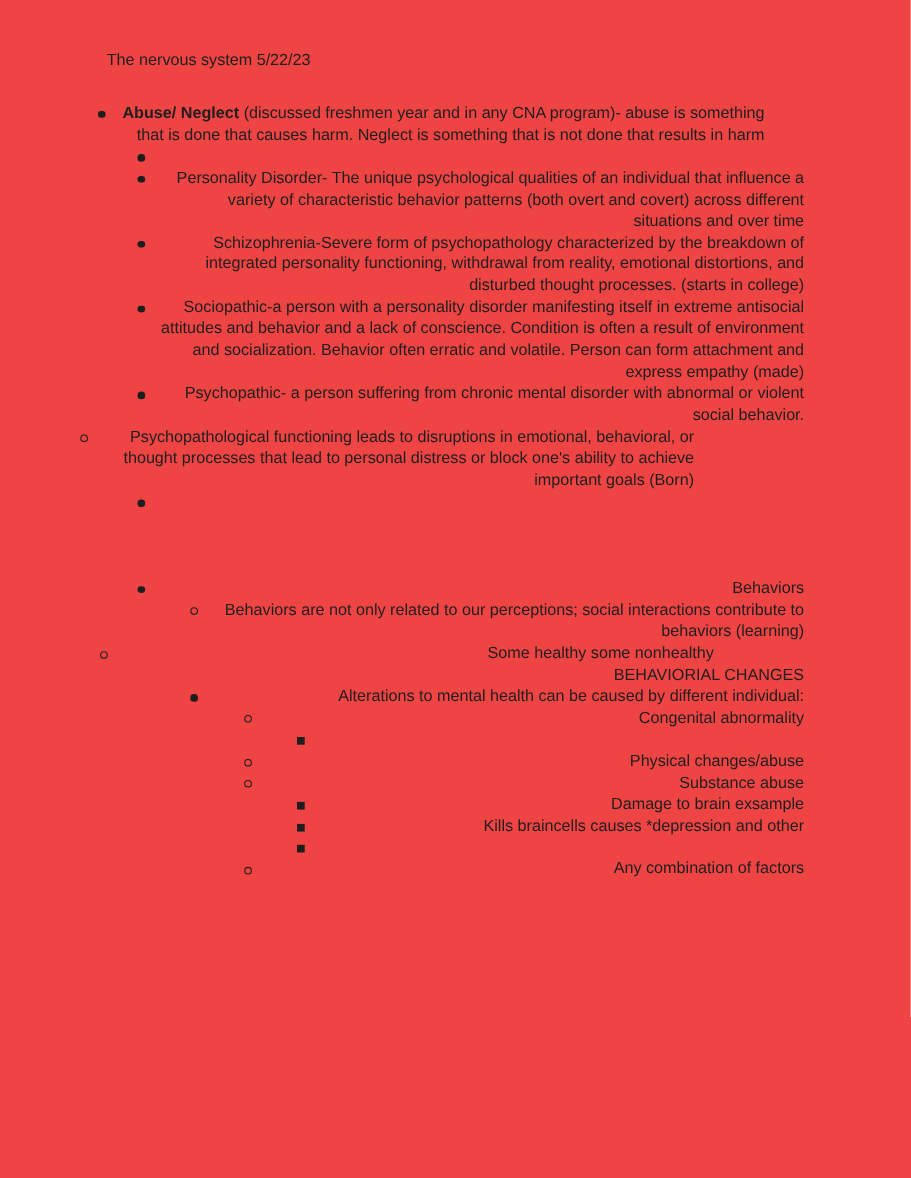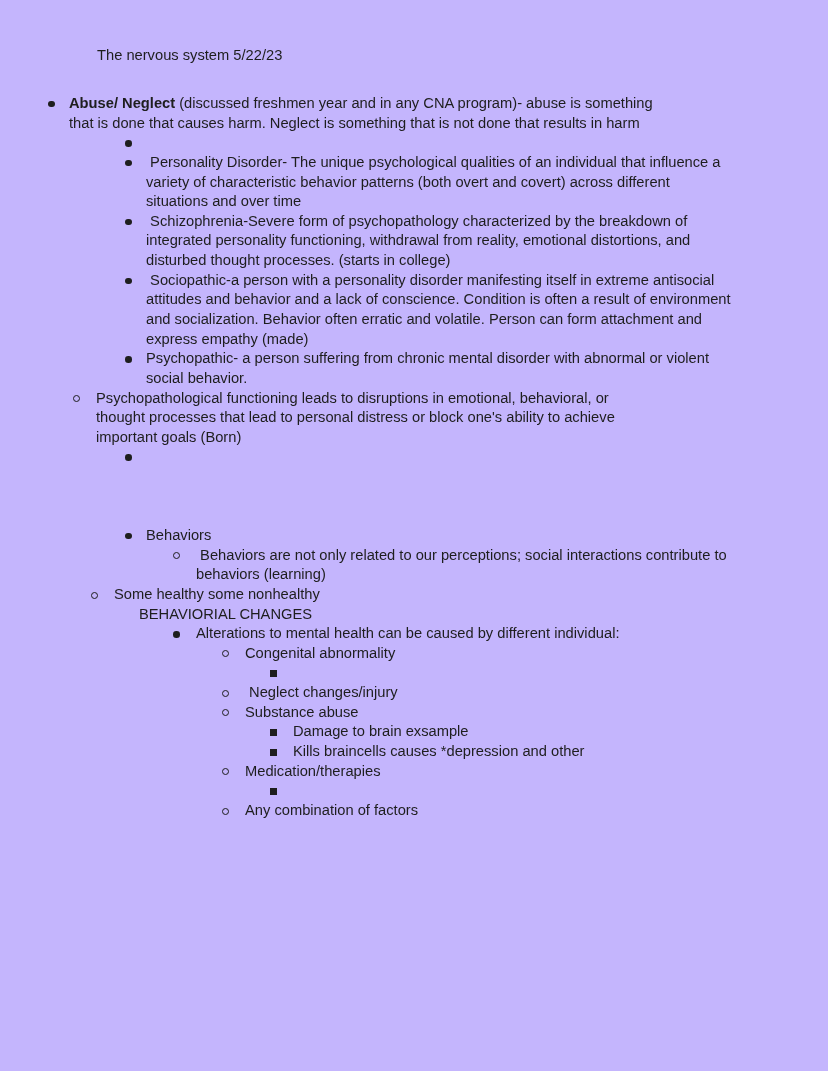--- a/index.html
+++ b/index.html
@@ -4,26 +4,27 @@
 <style>
   html, body {
     margin: 0;
     padding: 0;
     background: #ffffff;
   }
   .page {
     position: relative;
     width: 828px;
     height: 1071px;
-    background: #c4b5fd;
+    background: #ef4444;
     overflow: hidden;
     font-family: "Liberation Sans", sans-serif;
     font-size: 14.7px;
     line-height: 19.64px;
     color: #1e1e1e;
+    text-align: right;
   }
   .doc-title {
     position: absolute;
     left: 97px;
     top: 46px;
     white-space: pre;
   }
   .doc-body {
     position: absolute;
     left: 0;
@@ -60,39 +61,38 @@
     background: #1e1e1e;
   }
   .blank { }
 </style>
 </head>
 <body>
 
 <div class="page">
   <div class="doc-title">The nervous system 5/22/23</div>
   <div class="doc-body" id="doc-body">
-      <div class="li" style="margin-left: 69px; width: 585px;"><span class="marker disc" style="left: -21px;"></span><span class="txt"><b>Abuse/ Neglect</b><span> (discussed freshmen year and in any CNA program)- abuse is something that is done that causes harm. Neglect is something that is not done that results in harm</span></span></div>
+      <div class="li" style="margin-left: 110px; width: 585px;"><span class="marker disc" style="left: -21px;"></span><span class="txt"><b>Abuse/ Neglect</b><span> (discussed freshmen year and in any CNA program)- abuse is something that is done that causes harm. Neglect is something that is not done that results in harm</span></span></div>
       <div class="li" style="margin-left: 146px; width: 585px;"><span class="marker disc" style="left: -21px;"></span></div>
       <div class="li" style="margin-left: 146px; width: 585px;"><span class="marker disc" style="left: -21px;"></span><span class="txt"><span> Personality Disorder- The unique psychological qualities of an individual that influence a variety of characteristic behavior patterns (both overt and covert) across different situations and over time</span></span></div>
       <div class="li" style="margin-left: 146px; width: 585px;"><span class="marker disc" style="left: -21px;"></span><span class="txt"><span> Schizophrenia-Severe form of psychopathology characterized by the breakdown of integrated personality functioning, withdrawal from reality, emotional distortions, and disturbed thought processes. (starts in college)</span></span></div>
       <div class="li" style="margin-left: 146px; width: 585px;"><span class="marker disc" style="left: -21px;"></span><span class="txt"><span> Sociopathic-a person with a personality disorder manifesting itself in extreme antisocial attitudes and behavior and a lack of conscience. Condition is often a result of environment and socialization. Behavior often erratic and volatile. Person can form attachment and express empathy (made)</span></span></div>
       <div class="li" style="margin-left: 146px; width: 585px;"><span class="marker disc" style="left: -21px;"></span><span class="txt"><span>Psychopathic- a person suffering from chronic mental disorder with abnormal or violent social behavior.</span></span></div>
       <div class="li" style="margin-left: 96px; width: 535px;"><span class="marker circle" style="left: -23px;"></span><span class="txt"><span>Psychopathological functioning leads to disruptions in emotional, behavioral, or thought processes that lead to personal distress or block one's ability to achieve important goals (Born)</span></span></div>
       <div class="li" style="margin-left: 146px; width: 585px;"><span class="marker disc" style="left: -21px;"></span><span class="txt"></span></div>
       <div class="li blank"></div>
       <div class="li blank"></div>
       <div class="li blank"></div>
       <div class="li" style="margin-left: 146px; width: 585px;"><span class="marker disc" style="left: -21px;"></span><span class="txt"><span>Behaviors</span></span></div>
       <div class="li" style="margin-left: 196px; width: 535px;"><span class="marker circle" style="left: -23px;"></span><span class="txt"><span> Behaviors are not only related to our perceptions; social interactions contribute to behaviors (learning)</span></span></div>
       <div class="li" style="margin-left: 114px; width: 535px;"><span class="marker circle" style="left: -23px;"></span><span class="txt"><span>Some healthy some nonhealthy</span></span></div>
       <div class="li" style="margin-left: 139px; width: 592px;"><span class="txt"><span>BEHAVIORIAL CHANGES</span></span></div>
       <div class="li" style="margin-left: 196px; width: 535px;"><span class="marker disc" style="left: -23px;"></span><span class="txt"><span>Alterations to mental health can be caused by different individual:</span></span></div>
       <div class="li" style="margin-left: 245px; width: 486px;"><span class="marker circle" style="left: -23px;"></span><span class="txt"><span>Congenital abnormality</span></span></div>
       <div class="li" style="margin-left: 293px; width: 438px;"><span class="marker square" style="left: -23px;"></span><span class="txt"></span></div>
-      <div class="li" style="margin-left: 245px; width: 486px;"><span class="marker circle" style="left: -23px;"></span><span class="txt"><span> Neglect changes/injury</span></span></div>
+      <div class="li" style="margin-left: 245px; width: 486px;"><span class="marker circle" style="left: -23px;"></span><span class="txt"><span> Physical changes/abuse</span></span></div>
       <div class="li" style="margin-left: 245px; width: 486px;"><span class="marker circle" style="left: -23px;"></span><span class="txt"><span>Substance abuse</span></span></div>
       <div class="li" style="margin-left: 293px; width: 438px;"><span class="marker square" style="left: -23px;"></span><span class="txt"><span>Damage to brain exsample</span></span></div>
       <div class="li" style="margin-left: 293px; width: 438px;"><span class="marker square" style="left: -23px;"></span><span class="txt"><span>Kills braincells causes *depression and other</span></span></div>
-      <div class="li" style="margin-left: 245px; width: 486px;"><span class="marker circle" style="left: -23px;"></span><span class="txt"><span>Medication/therapies</span></span></div>
       <div class="li" style="margin-left: 293px; width: 438px;"><span class="marker square" style="left: -23px;"></span><span class="txt"></span></div>
       <div class="li" style="margin-left: 245px; width: 486px;"><span class="marker circle" style="left: -23px;"></span><span class="txt"><span>Any combination of factors</span></span></div>
     </div>
 </div>
 
 </body></html>

